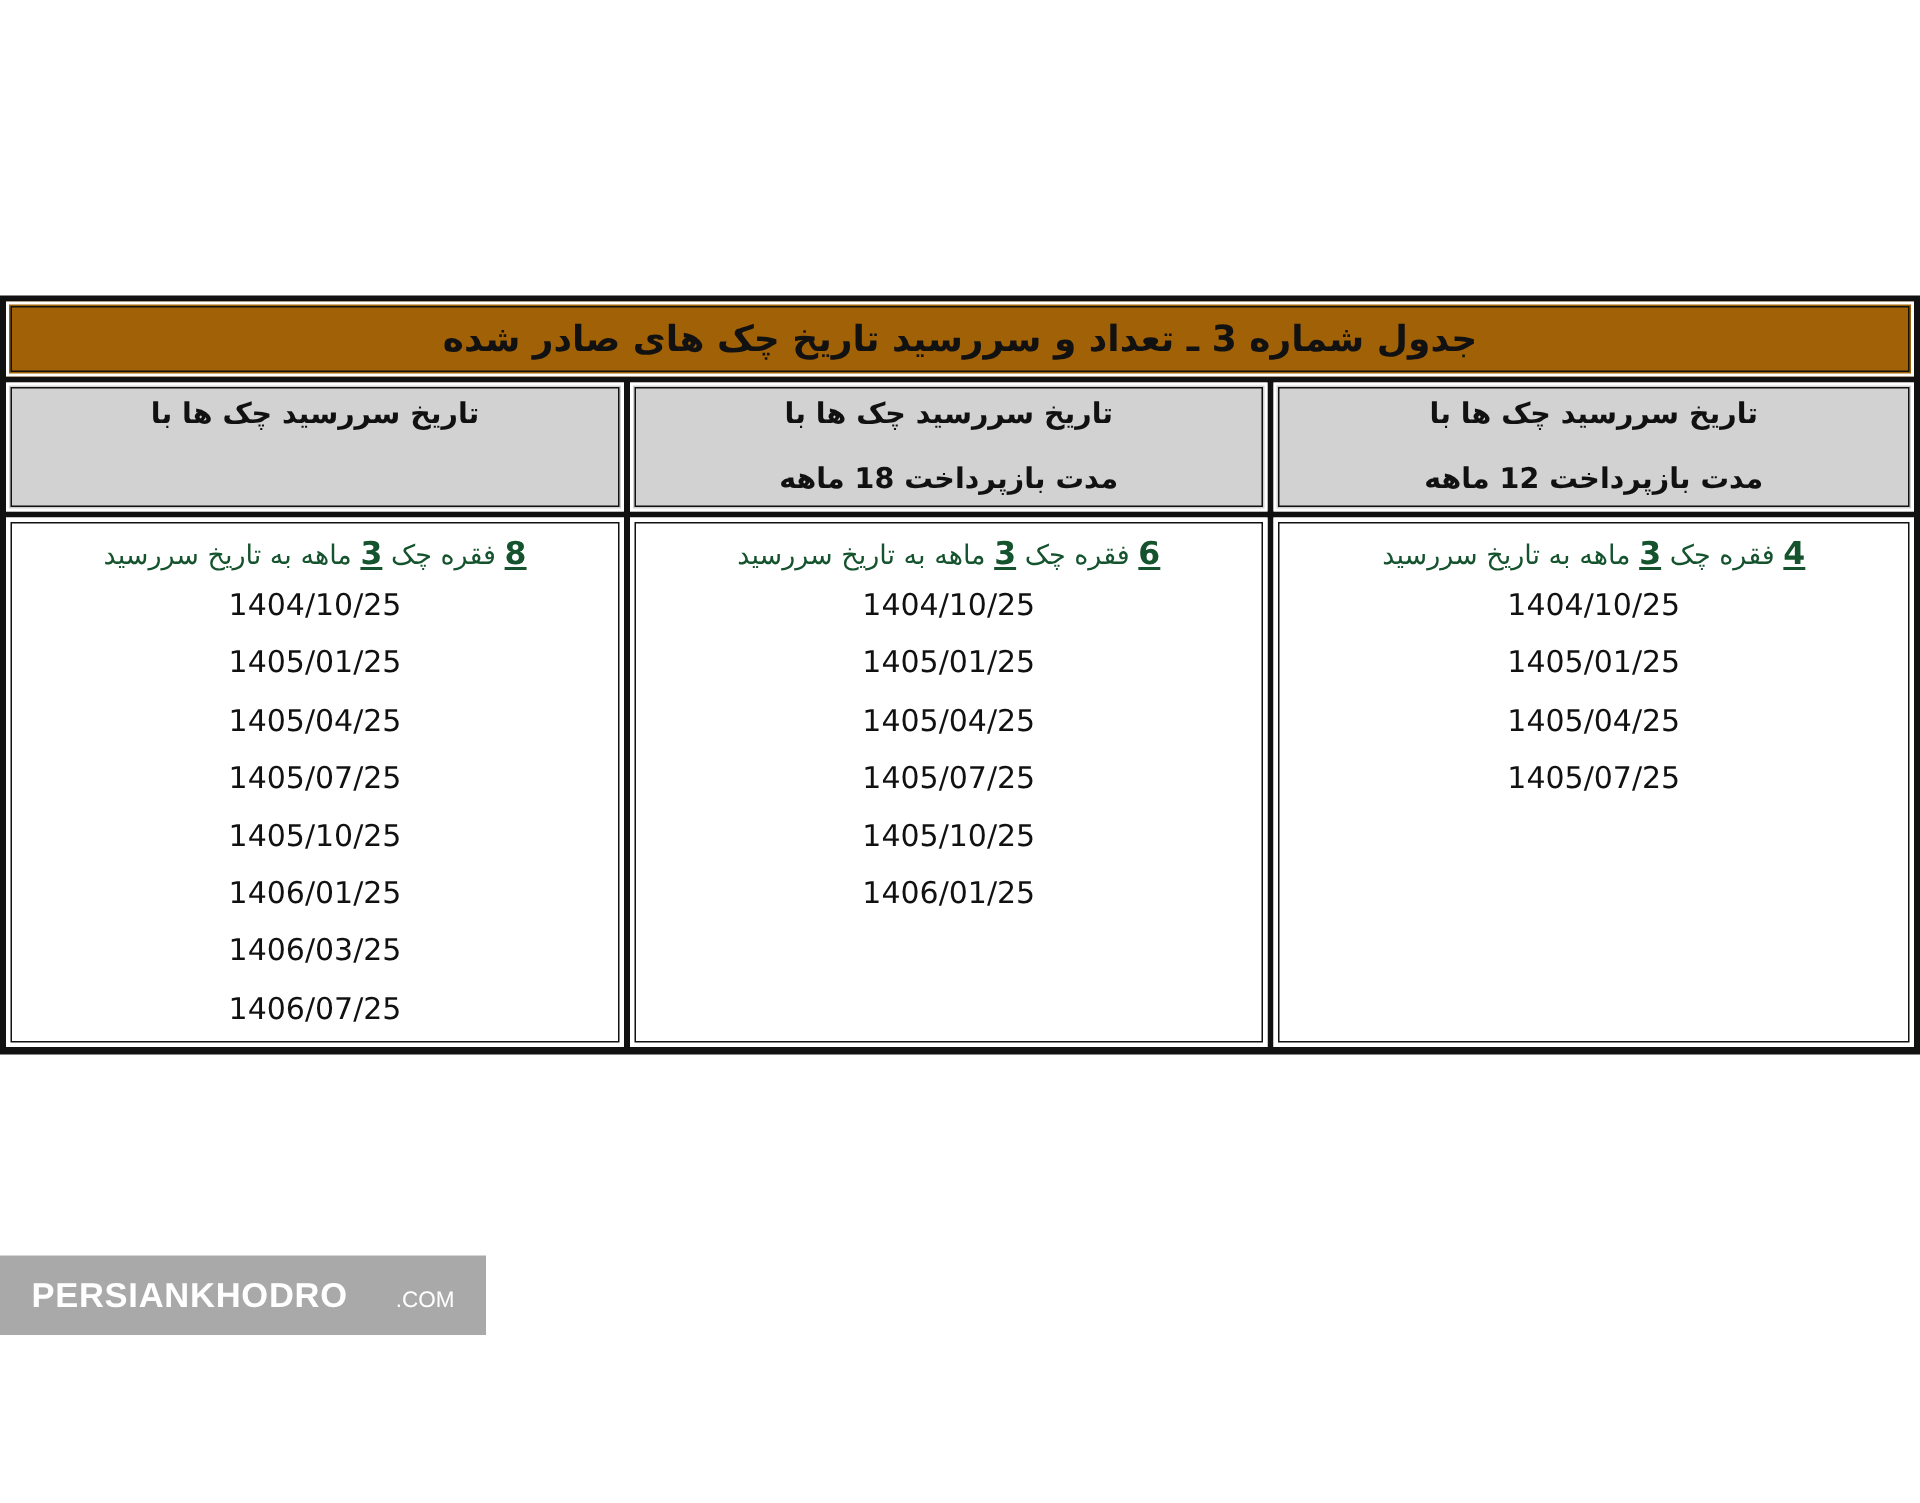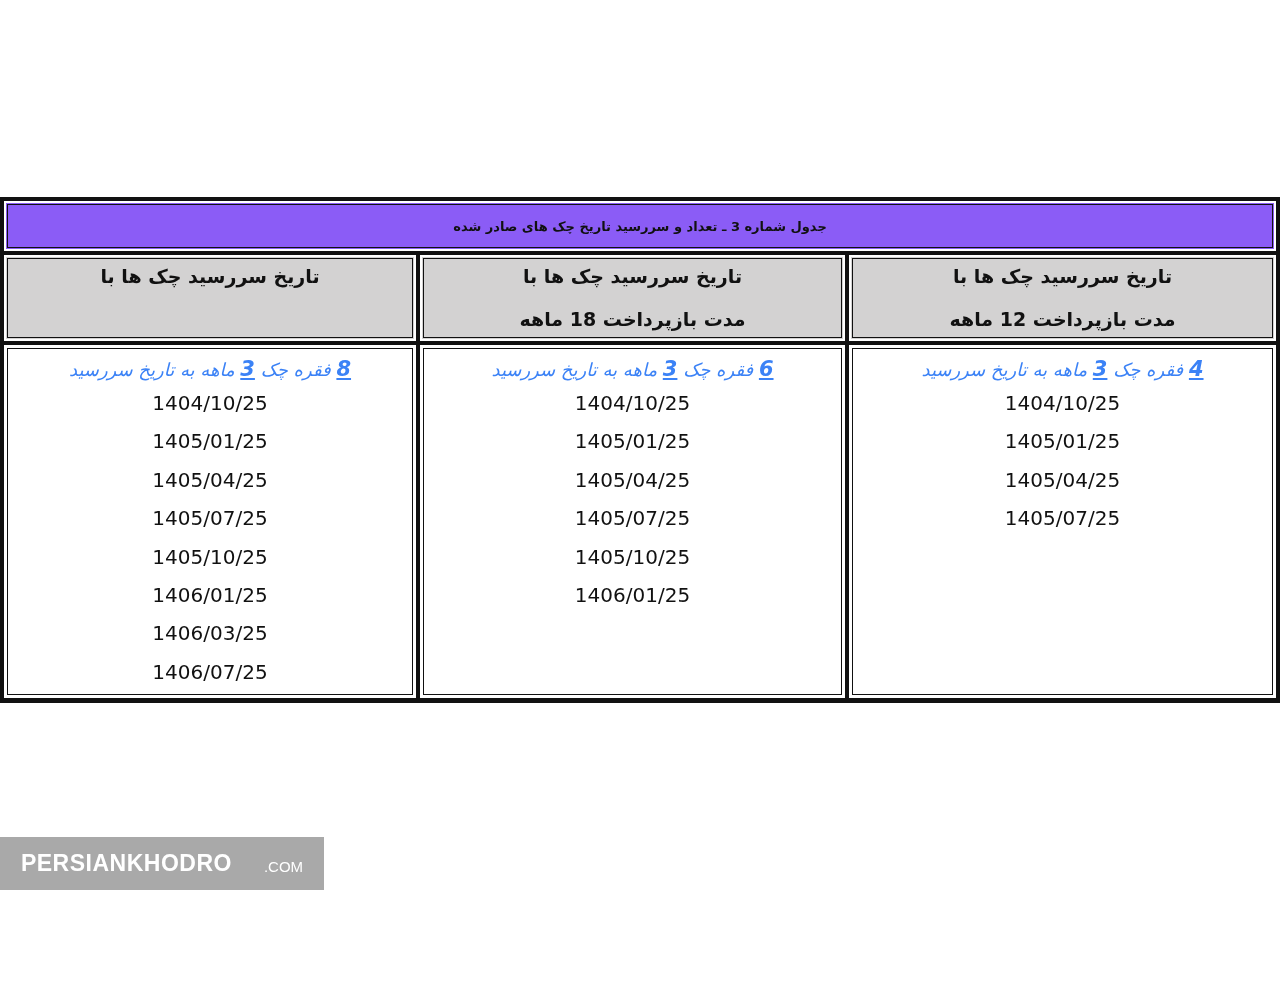--- a/index.html
+++ b/index.html
@@ -6,38 +6,38 @@
     body {
       width: 1280px; height: 1002px; background: #ffffff; position: relative; overflow: hidden;
       font-family: "DejaVu Sans", sans-serif;
     }
     .table-outer {
       position: absolute; left: 0; top: 197px; width: 1280px; height: 506px;
       background: #111; box-sizing: border-box;
     }
     .title-cell {
       position: absolute; left: 4px; top: 4px; width: 1272px; height: 50px;
-      background: #8b5cf6; box-sizing: border-box;
+      background: #a16207; box-sizing: border-box;
       border: 2px solid #fff; outline: 1px solid #111; outline-offset: -4px;
       display: flex; align-items: center; justify-content: center;
-      direction: rtl; font-weight: bold; font-size: 13px; color: #111;
+      direction: rtl; font-weight: bold; font-size: 24px; color: #111;
     }
     .col-head {
       position: absolute; top: 58px; height: 86px; background: #d3d2d2;
       box-sizing: border-box; border: 2px solid #fff; outline: 1px solid #111; outline-offset: -4px;
       display: flex; flex-direction: column; align-items: center; justify-content: space-between;
       direction: rtl; font-weight: bold; font-size: 19px; color: #111; line-height: 39px;
     }
     .col-body {
       position: absolute; top: 148px; height: 353px; background: #ffffff;
       box-sizing: border-box; border: 2px solid #fff; outline: 1px solid #111; outline-offset: -4px;
       display: flex; flex-direction: column; align-items: center; padding-top: 7px;
     }
     .col-body .sub {
-      direction: rtl; font-size: 18px; color: #3b82f6; height: 30px; line-height: 30px; font-style: italic;
+      direction: rtl; font-size: 18px; color: #14532d; height: 30px; line-height: 30px;
     }
     .col-body .sub u { font-weight: bold; font-size: 21px; }
     .col-body .date {
       font-family: "DejaVu Sans", sans-serif; font-size: 20px; color: #111;
       height: 38.4px; line-height: 38.4px;
     }
     .c-left  { left: 4px;   width: 412px; }
     .c-mid   { left: 420px; width: 425px; }
     .c-right { left: 849px; width: 427px; }
     .watermark {

